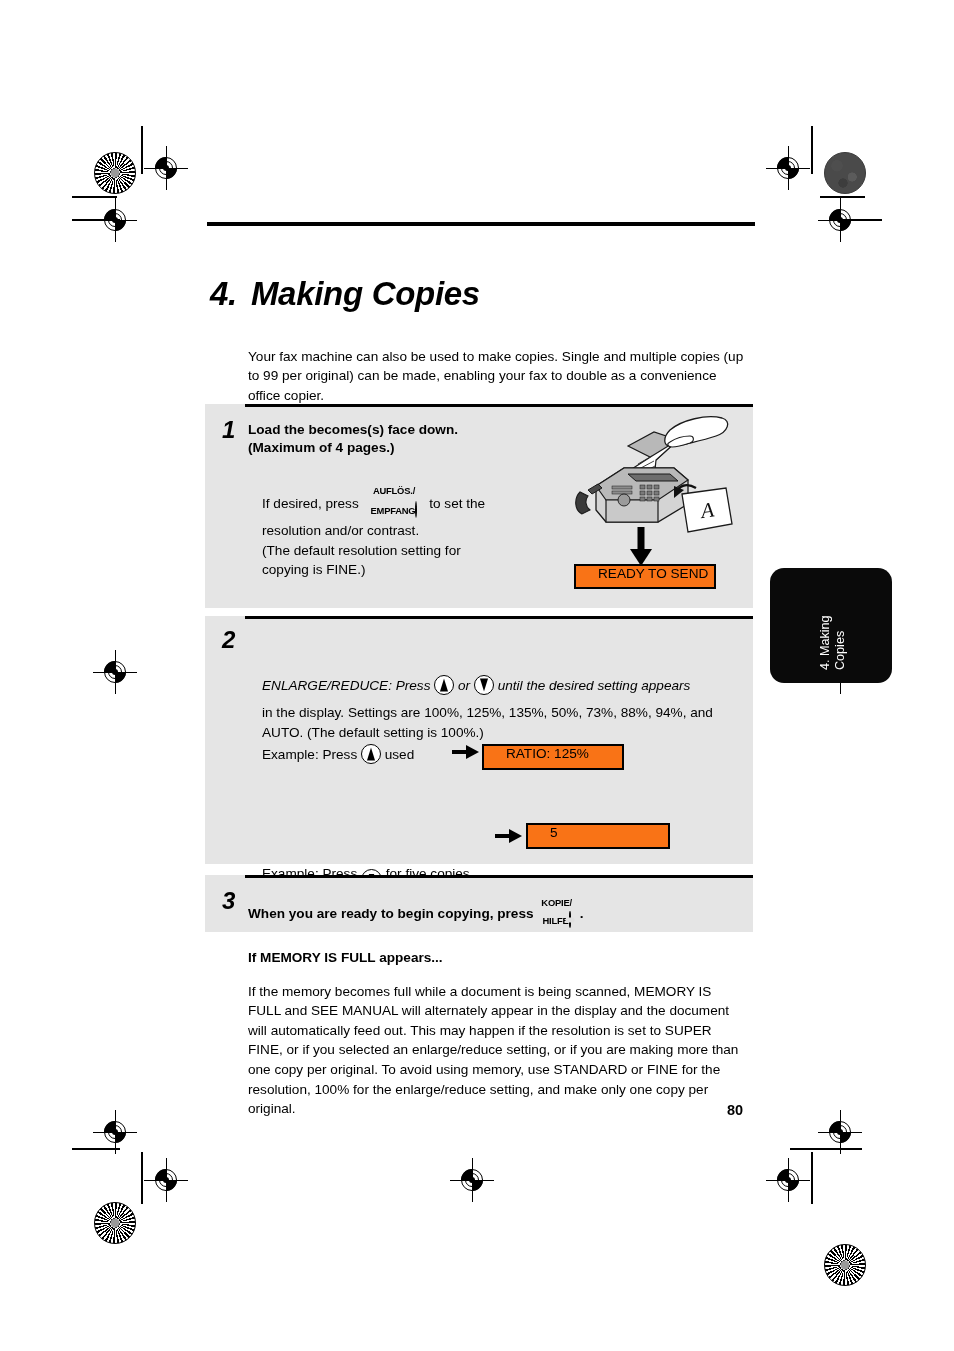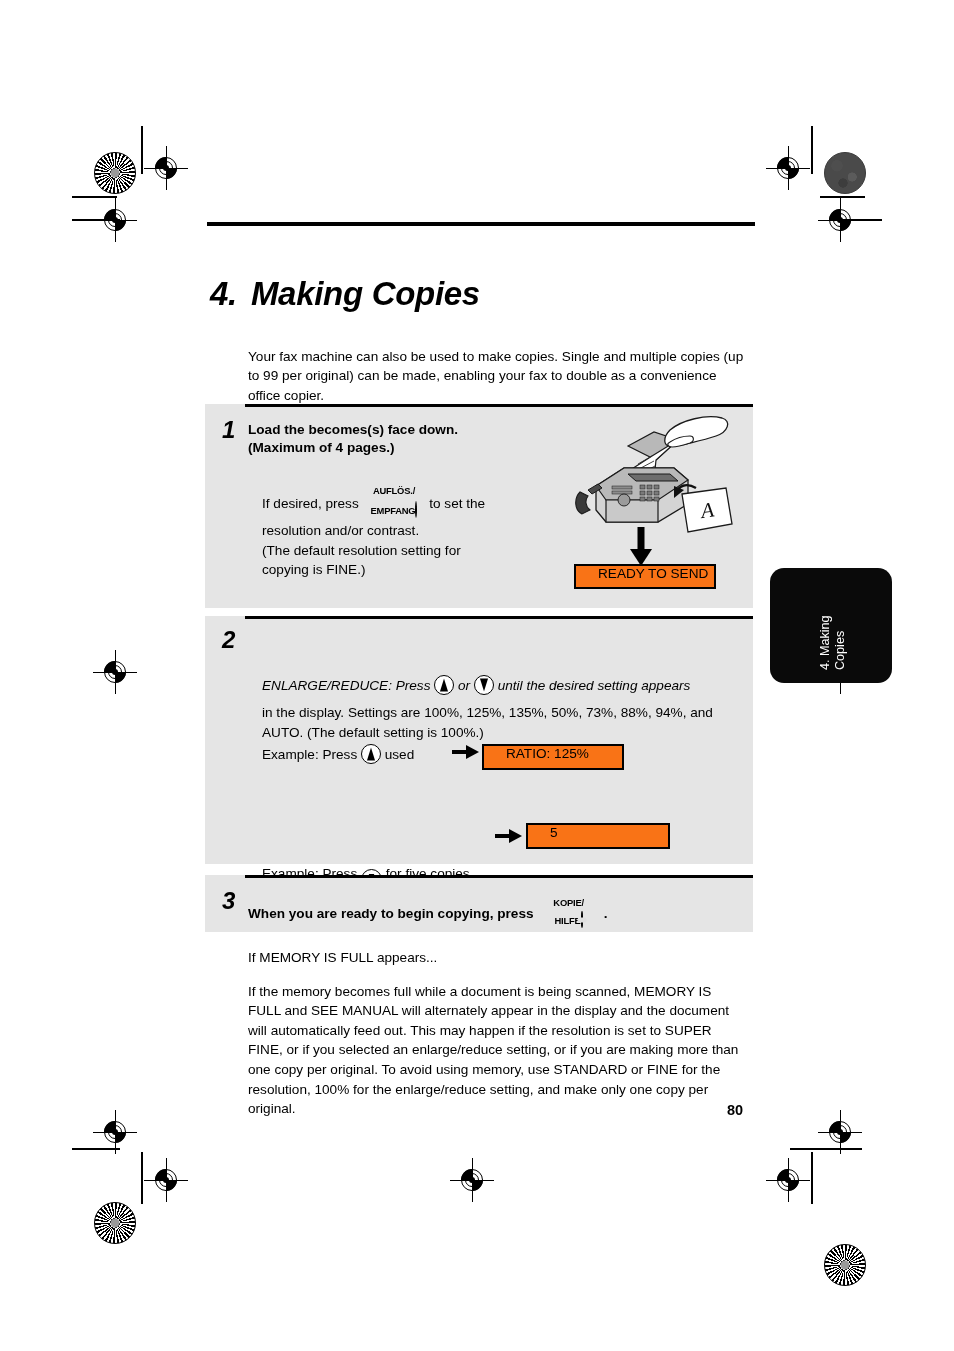--- a/index.html
+++ b/index.html
@@ -86,21 +86,21 @@
   
   .illus{position:absolute;}
 
   
   .sidetab{position:absolute;left:770px;top:568px;width:122px;height:115px;
     background:#0a0a0a;border-radius:14px;}
   .sidetab .txt{position:absolute;color:#fff;font-size:12.6px;line-height:14.6px;
     transform:rotate(-90deg);transform-origin:left top;white-space:nowrap;
     left:48px;top:102px;text-align:left;}
 
-  .memhead{position:absolute;left:248px;top:950px;font-size:13.6px;font-weight:normal;}
+  .memhead{position:absolute;left:248px;top:950px;font-size:13.6px;font-weight:bold;}
   .membody{position:absolute;left:248px;top:968px;width:498px;font-size:13.6px;line-height:19.6px;}
   .pagenum{position:absolute;left:727px;top:1102px;font-size:14.5px;font-weight:bold;}
 </style>
 </head>
 <body>
 
 <div class="page">
 
   <div class="mark starmark" style="left:94px;top:152px;"></div>
   <div class="mark crosshair" style="left:144px;top:146px;">
@@ -354,21 +354,21 @@
   <div class="rightarrow" style="left:509px;top:829px;"></div>
   <div class="dispbox" style="left:526px;top:823px;width:144px;height:26px;">
     <span>5</span>
   </div>
 
   <div class="panel" style="top:875px;height:57px;width:548px;"></div>
   <div class="panel-rule" style="top:875px;width:508px;"></div>
   <div class="stepnum" style="left:222px;top:887px;">3</div>
   <div class="stephead" style="left:248px;top:893px;width:420px;">
     <span>When you are ready to begin copying, press</span>
-    <span class="panelbtn small" style="margin:0 16px;">
+    <span class="panelbtn small" style="margin:0 4px;">
       <span class="lbl">KOPIE/</span><br>
       <span class="lbl">HILFE</span>
       <span class="oval"></span>
     </span>
     <span>.</span>
   </div>
 
   <div class="memhead">If MEMORY IS FULL appears...</div>
   <p class="membody">If the memory becomes full while a document is being scanned, MEMORY IS FULL and SEE MANUAL will alternately appear in the display and the document will automatically feed out. This may happen if the resolution is set to SUPER FINE, or if you selected an enlarge/reduce setting, or if you are making more than one copy per original. To avoid using memory, use STANDARD or FINE for the resolution, 100% for the enlarge/reduce setting, and make only one copy per original.</p>
 

